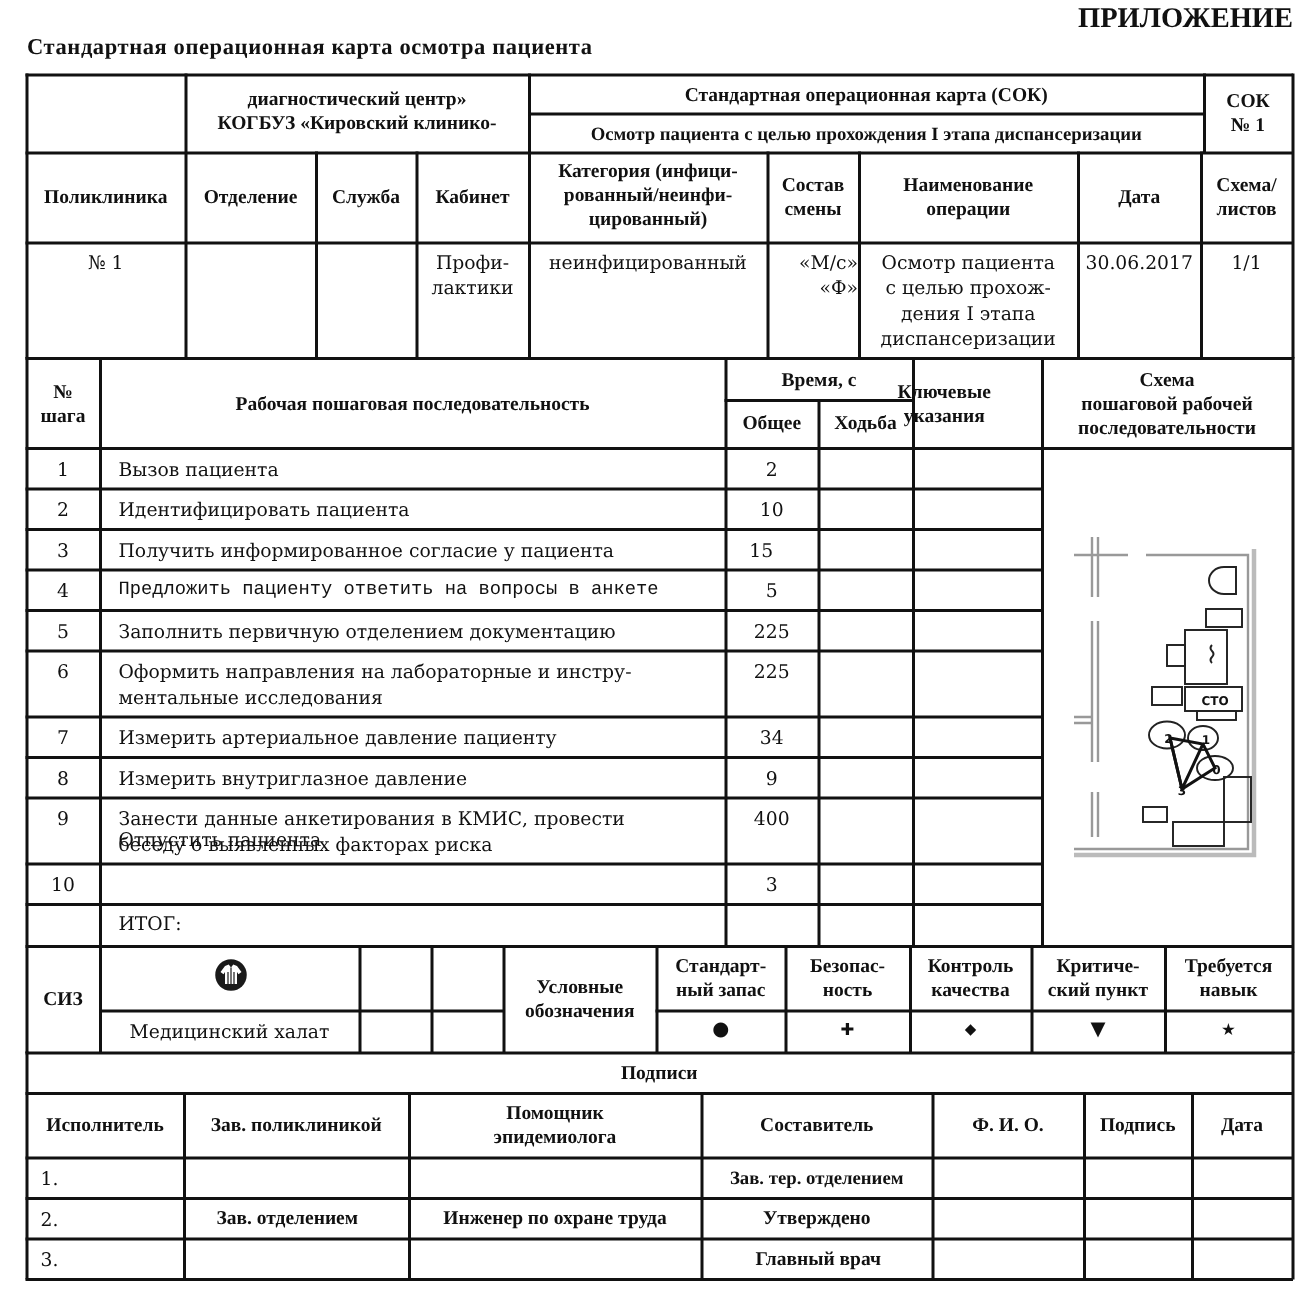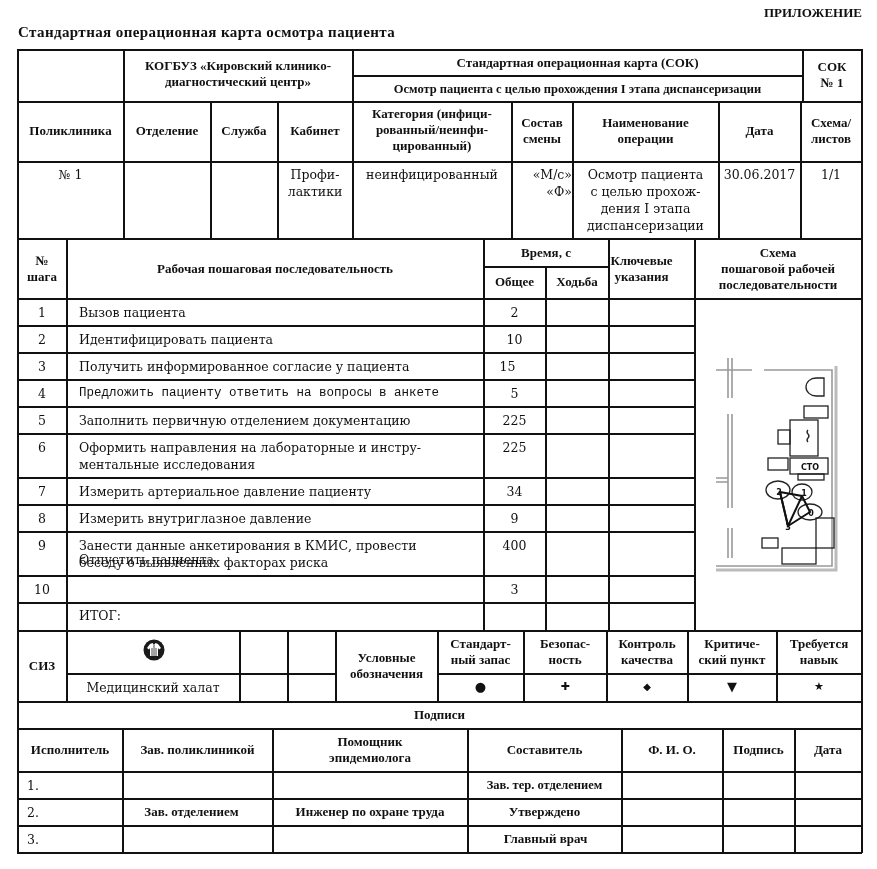--- a/index.html
+++ b/index.html
@@ -10,21 +10,21 @@
   .vl { position: absolute; background: #111; width: 1.5px; }
   .t { position: absolute; font-size: 13px; line-height: 16px; }
   .b { font-weight: bold; font-family: "Liberation Serif", "DejaVu Serif", serif; font-size: 13px; }
   .c { text-align: center; }
   .n { font-family: "DejaVu Serif", serif; font-size: 12.5px; line-height: 17px; }
   .sym { font-family: "DejaVu Sans", sans-serif; font-size: 13px; }
 </style>
 </head>
 <body>
 
-<div class="t b" style="left:716px;top:3px;width:146px;text-align:right;font-size:13px;line-height:20px;">ПРИЛОЖЕНИЕ</div>
+<div class="t b" style="left:716px;top:3px;width:146px;text-align:right;font-size:19px;line-height:20px;">ПРИЛОЖЕНИЕ</div>
 <div class="t b" style="left:18px;top:23px;font-size:15px;line-height:18px;letter-spacing:0.4px;">Стандартная операционная карта осмотра пациента</div>
 
 <div>
 
   <div class="hl" style="left:17px;top:49px;width:845px;"></div>
   <div class="hl" style="left:17px;top:101px;width:845px;"></div>
   <div class="hl" style="left:17px;top:161px;width:845px;"></div>
   <div class="hl" style="left:17px;top:238px;width:845px;"></div>
   <div class="vl" style="left:17px;top:49px;height:190px;"></div>
   <div class="vl" style="left:861px;top:49px;height:190px;"></div>
@@ -35,22 +35,22 @@
   <div class="hl" style="left:352px;top:75px;width:450px;"></div>
 
   <div class="vl" style="left:210px;top:101px;height:138px;"></div>
   <div class="vl" style="left:277px;top:101px;height:138px;"></div>
   <div class="vl" style="left:511px;top:101px;height:138px;"></div>
   <div class="vl" style="left:572px;top:101px;height:138px;"></div>
   <div class="vl" style="left:718px;top:101px;height:138px;"></div>
   <div class="vl" style="left:800px;top:101px;height:138px;"></div>
 
   <div class="t b c" style="left:124px;top:58px;width:228px;">
+    <div>диагностический центр»</div>
     <div>КОГБУЗ «Кировский клинико-</div>
-    <div>диагностический центр»</div>
   </div>
   <div class="t b c" style="left:353px;top:55px;width:449px;">Стандартная операционная карта (СОК)</div>
   <div class="t b c" style="left:353px;top:81px;width:449px;font-size:12.5px;">Осмотр пациента с целью прохождения I этапа диспансеризации</div>
   <div class="t b c" style="left:803px;top:59px;width:58px;">
     <div>СОК</div>
     <div>№ 1</div>
   </div>
 
   <div class="t b c" style="left:18px;top:123px;width:105px;">Поликлиника</div>
   <div class="t b c" style="left:124px;top:123px;width:86px;">Отделение</div>
@@ -118,21 +118,21 @@
   <div class="hl" style="left:17px;top:602px;width:678px;"></div>
 
   <div class="t b c" style="left:18px;top:253px;width:48px;">
     <div>№</div>
     <div>шага</div>
   </div>
   <div class="t b c" style="left:67px;top:261px;width:416px;">Рабочая пошаговая последовательность</div>
   <div class="t b c" style="left:484px;top:245px;width:124px;">Время, с</div>
   <div class="t b c" style="left:484px;top:274px;width:61px;">Общее</div>
   <div class="t b c" style="left:546px;top:274px;width:62px;">Ходьба</div>
-  <div class="t b c" style="left:599px;top:253px;width:85px;">
+  <div class="t b c" style="left:587px;top:253px;width:85px;">
     <div>Ключевые</div>
     <div>указания</div>
   </div>
   <div class="t b c" style="left:695px;top:245px;width:166px;">
     <div>Схема</div>
     <div>пошаговой рабочей</div>
     <div>последовательности</div>
   </div>
 
   <div>

